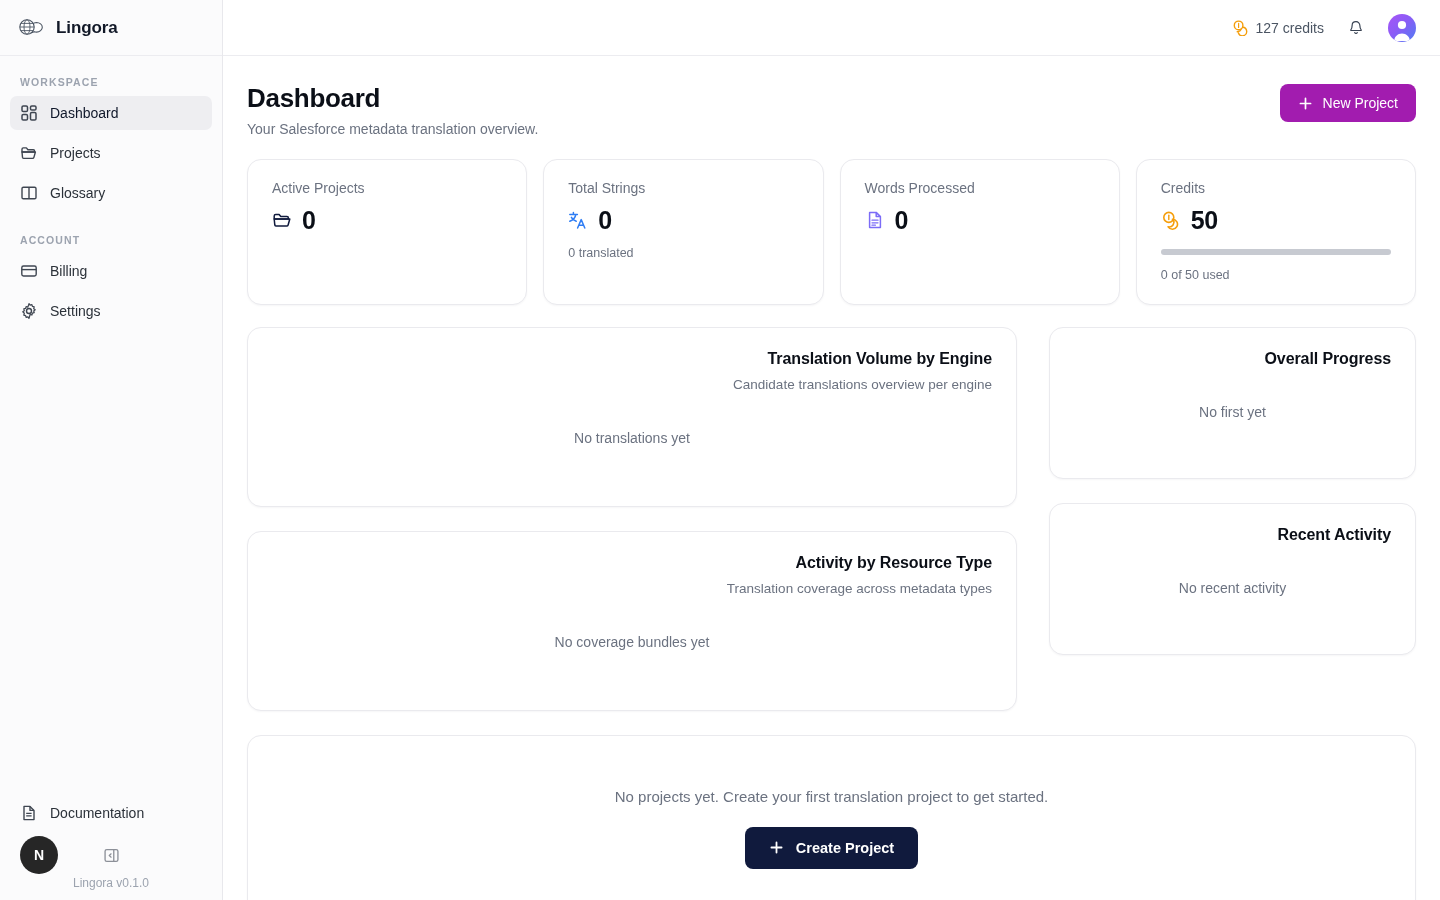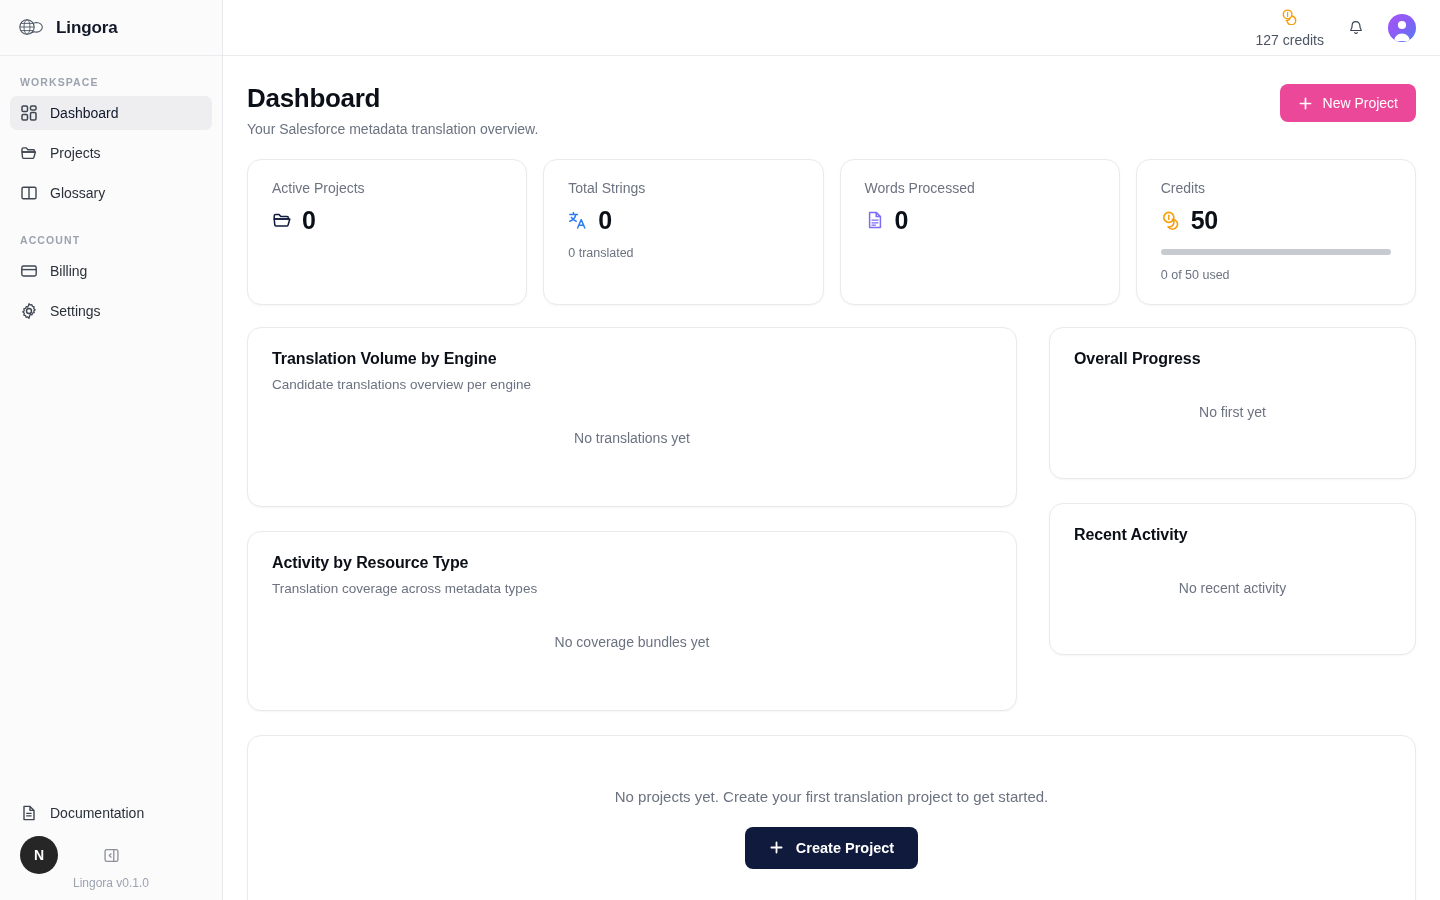--- a/index.html
+++ b/index.html
@@ -70,38 +70,38 @@
   .version { text-align: center; font-size: 12px; color: #9ca3af; padding-top: 4px; }
 
   
   .main { flex: 1 1 auto; height: 900px; display: flex; flex-direction: column; background: #fff; }
   .topbar {
     height: 56px; flex: 0 0 56px;
     border-bottom: 1px solid #ececf0;
     display: flex; align-items: center; justify-content: flex-end;
     padding: 0 24px; gap: 18px;
   }
-  .credits-pill { display: flex; align-items: center; gap: 7px; font-size: 14px; color: #4b5563; cursor: pointer; flex-direction: column; }
+  .credits-pill { display: flex; align-items: center; gap: 7px; font-size: 14px; color: #4b5563; cursor: pointer; }
   .coins-ico { width: 17px; height: 17px; display:block; }
   .bell-btn { width: 28px; height: 28px; display: flex; align-items: center; justify-content: center; color: #374151; cursor: pointer; border-radius: 6px; }
   .avatar {
     width: 28px; height: 28px; border-radius: 50%; cursor: pointer;
     background: linear-gradient(135deg, #a855f7 0%, #8b5cf6 45%, #4f7df3 100%);
     display: flex; align-items: flex-end; justify-content: center; overflow: hidden;
     position: relative;
   }
   .avatar svg { width: 28px; height: 28px; display:block; }
 
   .content { flex: 1 1 auto; overflow: hidden; padding: 28px 24px 0 24px; }
 
   .page-head { display: flex; align-items: flex-start; justify-content: space-between; margin-bottom: 22px; }
   .page-title { font-size: 26px; font-weight: 700; letter-spacing: -0.3px; color: #0b0f17; line-height: 1.15; }
   .page-sub { font-size: 14px; color: #6b7280; margin-top: 7px; }
   .btn-primary {
-    background: #ec4899; color: #fff; border: none; border-radius: 8px;
+    background: #a21caf; color: #fff; border: none; border-radius: 8px;
     height: 38px; padding: 0 18px; display: inline-flex; align-items: center; gap: 10px;
     font-size: 14px; font-weight: 500; cursor: pointer;
     font-family: "Liberation Sans", sans-serif;
   }
   .plus { width: 15px; height: 15px; display:block; }
 
   
   .stats { display: grid; grid-template-columns: repeat(4, 1fr); gap: 16px; margin-bottom: 22px; }
   .card {
     background: #fff; border: 1px solid #eaeaee; border-radius: 14px;
@@ -110,21 +110,21 @@
   .stat { padding: 20px 24px 22px 24px; min-height: 142px; }
   .stat-label { font-size: 14px; color: #6b7280; margin-bottom: 12px; }
   .stat-row { display: flex; align-items: center; gap: 10px; }
   .stat-ico { width: 20px; height: 20px; flex: 0 0 20px; display:block; }
   .stat-value { font-size: 25px; font-weight: 700; color: #0b0f17; letter-spacing: -0.5px; line-height: 1; }
   .stat-foot { font-size: 12.5px; color: #6b7280; margin-top: 13px; }
   .progress-track { height: 6px; border-radius: 4px; background: #c7cad1; margin-top: 16px; width: 100%; }
   .progress-fill { height: 6px; border-radius: 4px; background: #f59e0b; width: 0%; }
 
   
-  .panels { display: grid; grid-template-columns: 770px 1fr; gap: 32px; align-items: start; }
+  .panels { display: grid; grid-template-columns: 770px 1fr; gap: 32px; align-items: start; text-align: right; }
   .panel { padding: 22px 24px; }
   .panel-title { font-size: 16px; font-weight: 700; color: #0b0f17; letter-spacing: -0.1px; }
   .panel-sub { font-size: 13.5px; color: #6b7280; margin-top: 9px; }
   .panel-empty { display: flex; align-items: center; justify-content: center; font-size: 14px; color: #6b7280; }
 
   .chart-panel { height: 180px; display: flex; flex-direction: column; }
   .chart-panel .panel-empty { flex: 1 1 auto; }
   .side-panel { height: 152px; display: flex; flex-direction: column; }
   .side-panel .panel-empty { flex: 1 1 auto; }
 

